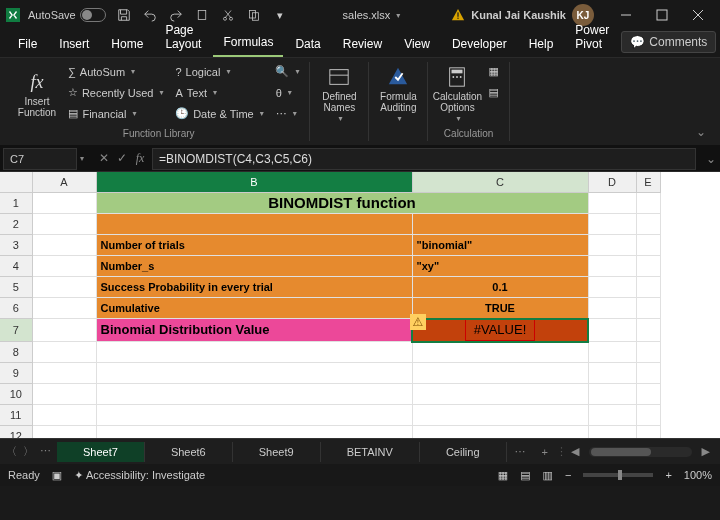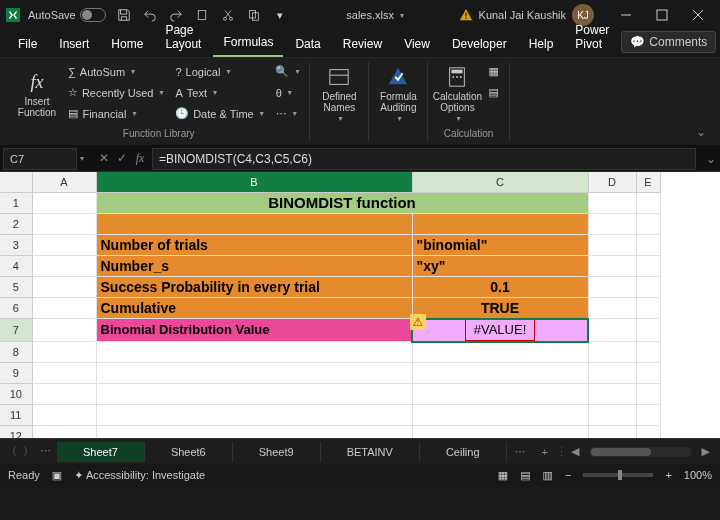--- a/index.html
+++ b/index.html
@@ -5,21 +5,21 @@
 * { margin:0; padding:0; box-sizing:border-box; }
 body { font-family:"Segoe UI",Arial,sans-serif; font-size:12px; background:#1a1a1a; width:720px; height:520px; overflow:hidden; color:#ccc; user-select:none; }
 .titlebar { height:30px; background:#181818; display:flex; align-items:center; padding:0 4px; gap:6px; font-size:11px; }
 .app-icon { width:18px; height:18px; display:flex; align-items:center; justify-content:center; }
 .autosave { display:flex; align-items:center; gap:4px; }
 .toggle { width:26px; height:14px; border:1px solid #777; border-radius:8px; position:relative; }
 .toggle::after { content:""; position:absolute; width:10px; height:10px; border-radius:50%; background:#888; top:1px; left:1px; }
 .tb-icons { display:flex; align-items:center; gap:2px; }
 .tb-btn { width:24px; height:24px; display:flex; align-items:center; justify-content:center; color:#ccc; cursor:pointer; }
 .title-center { flex:1; display:flex; align-items:center; justify-content:center; gap:4px; }
-.title-right { display:flex; align-items:center; gap:6px; }
+.title-right { display:flex; align-items:center; gap:6px;font-weight:bold; }
 .user-badge { width:22px; height:22px; border-radius:50%; background:#7a5c3b; display:flex; align-items:center; justify-content:center; font-size:10px; color:#fff; }
 .win-btns { display:flex; margin-left:8px; }
 .win-btn { width:36px; height:30px; display:flex; align-items:center; justify-content:center; cursor:pointer; }
 .tabs { height:28px; background:#181818; display:flex; align-items:flex-end; padding:0 8px; gap:2px; font-size:12px; border-bottom:1px solid #2a2a2a; }
 .tab { padding:6px 10px; color:#ffffff; cursor:pointer; }
 .tab.active { color:#fff; border-bottom:2px solid #9cc979; }
 .tabs-right { margin-left:auto; display:flex; align-items:center; gap:6px; padding-bottom:4px; }
 .comments-btn { background:#2a2a2a; border:1px solid #444; border-radius:3px; padding:3px 8px; display:flex; align-items:center; gap:4px; cursor:pointer; }
 .ribbon { height:88px; background:#1e1e1e; display:flex; padding:4px 8px; gap:0; border-bottom:1px solid #111; }
 .rgroup { display:flex; flex-direction:column; align-items:center; border-right:1px solid #333; padding:0 6px 2px 6px; }
@@ -40,22 +40,22 @@
 .fb-expand { width:18px; color:#888; text-align:center; cursor:pointer; }
 .grid-area { height:266px; overflow:hidden; background:#fff; position:relative; }
 .corner { width:32px; height:20px; background:#f0f0f0; border:1px solid #ccc; border-top:none; border-left:none; }
 .colhead { height:20px; line-height:20px; text-align:center; background:#f0f0f0; border:1px solid #ccc; border-top:none; border-left:none; color:#333; font-size:11px; }
 .colhead.sel { background:#d3e4cf; }
 .rowhead { width:32px; text-align:center; background:#f0f0f0; border:1px solid #ccc; border-top:none; border-left:none; color:#333; font-size:11px; line-height:20px; }
 .rowhead.sel { background:#d3e4cf; }
 .cell { border:1px solid #e0e0e0; border-top:none; border-left:none; height:20px; line-height:20px; padding:0 4px; font-size:13px; color:#000; overflow:hidden; white-space:nowrap; }
 .grid-table { border-collapse:collapse; width:660px; table-layout:fixed; }
 .title-cell { background:#a3cb82; font-weight:bold; font-size:15px; text-align:center; color:#000; }
-.orange-cell { background:#e68a2e; font-weight:bold; font-size:14px; color:#000; }
-.sel-cell { background:#f0abfc; outline:2px solid #137e43; outline-offset:-1px; text-align:center; }
+.orange-cell { background:#e68a2e; font-weight:bold; font-size:11px; color:#000; }
+.sel-cell { background:#c2410c; outline:2px solid #137e43; outline-offset:-1px; text-align:center; }
 .err-inner { display:inline-block; border:1px solid #c00; padding:0 8px; }
 .warn-tri { position:absolute; left:410px; top:142px; width:16px; height:16px; background:#ffd060; color:#7a4800; display:flex; align-items:center; justify-content:center; font-size:12px; }
 .sheet-tabs { height:26px; background:#1e1e1e; display:flex; align-items:center; padding:0 6px; gap:0; font-size:11px; border-top:1px solid #333; }
 .sheet-nav { display:flex; gap:6px; color:#888; padding-right:6px; }
 .sheet-tab { padding:4px 26px; color:#ccc; cursor:pointer; border-right:1px solid #333; }
 .sheet-tab.active { background:#0f4027; color:#fff; }
 .sheet-more { padding:0 8px; color:#888; }
 .hscroll { flex:1; height:10px; background:#2a2a2a; margin:0 6px; border-radius:5px; position:relative; }
 .hscroll::after { content:""; position:absolute; left:2px; top:1px; width:60px; height:8px; background:#555; border-radius:4px; }
 .statusbar { height:22px; background:#181818; display:flex; align-items:center; padding:0 8px; gap:12px; font-size:11px; color:#ccc; }

